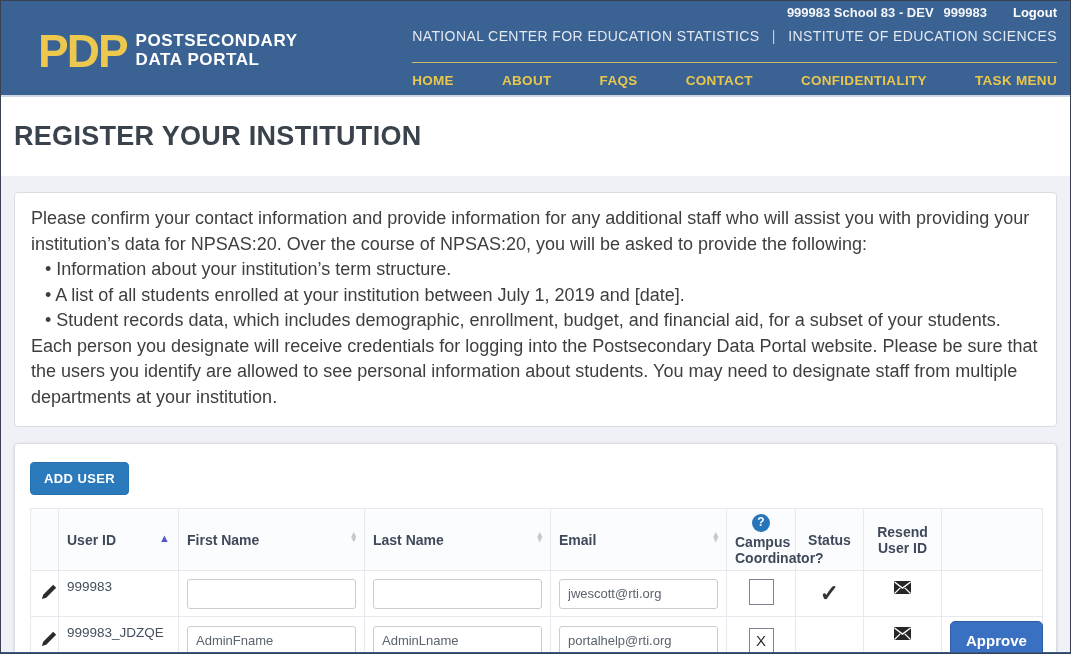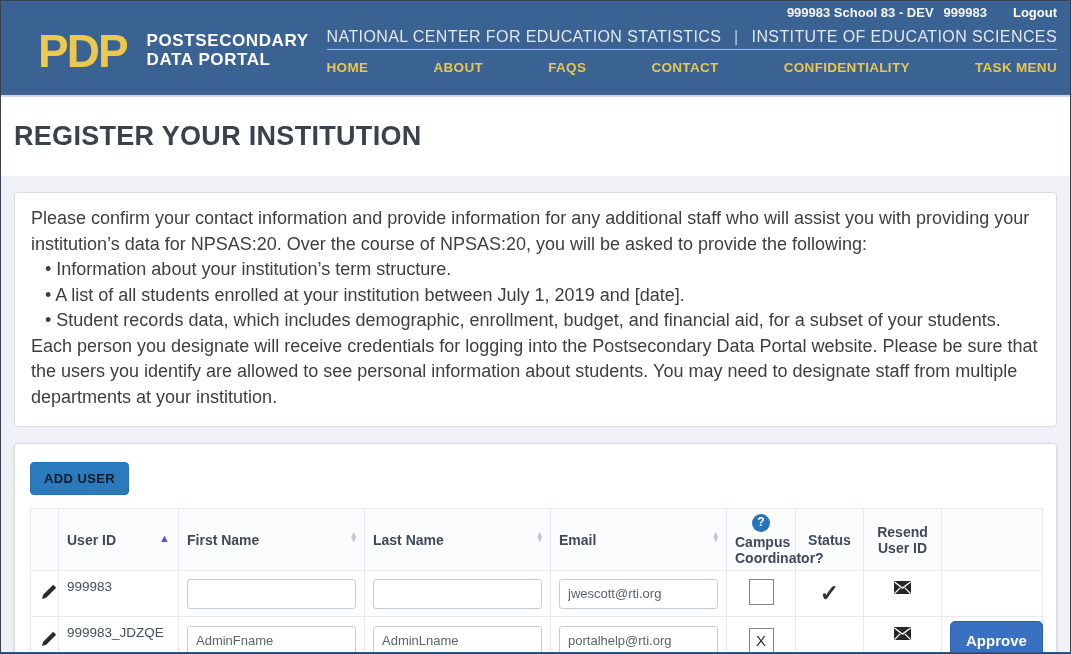--- a/index.html
+++ b/index.html
@@ -21,29 +21,29 @@
   
   .header { background: #3a6292; color: #fff; height: 97px; border-bottom: 2px solid #cfd8e4; }
   .topbar {
     display: flex; justify-content: flex-end; align-items: center;
     gap: 26px; padding: 5px 14px 0 0; font-size: 13px; font-weight: 700; color: #f4f6fa;
   }
   .topbar .inst { font-weight: 600; }
   .topbar .inst b { margin-left: 10px; }
   .topbar a { color: #ffffff; text-decoration: none; font-weight: 700; }
   .header-main { display: flex; align-items: flex-start; padding: 2px 14px 0 38px; }
-  .logo { display: flex; align-items: center; gap: 20px; margin-top: 6px; cursor: pointer; }
+  .logo { display: flex; align-items: center; gap: 9px; margin-top: 6px; cursor: pointer; }
   .logo-acronym {
     font-size: 46px; font-weight: 800; color: #ecc84f; letter-spacing: -2px; line-height: 1;
   }
   .logo-text { color: #fff; font-weight: 700; font-size: 17px; line-height: 1.1; letter-spacing: .6px; }
   .hdr-right { margin-left: auto; display: flex; flex-direction: column; margin-top: 6px; }
   .agency-row {
-    text-align: left; color: #e2e8f1; font-size: 16px; letter-spacing: .4px;
-    padding-bottom: 3px; border-bottom: 1px solid #c9bb6b; white-space: nowrap;
+    text-align: left; color: #e2e8f1; font-size: 14px; letter-spacing: .4px;
+    padding-bottom: 18px; border-bottom: 1px solid #c9bb6b; white-space: nowrap;
   }
   .agency-row .sep { margin: 0 8px; color: #c5cedc; }
   .nav-row { display: flex; justify-content: space-between; padding-top: 10px; gap: 28px; }
   .nav-row a {
     color: #e9c74e; font-weight: 700; font-size: 13.5px; letter-spacing: .3px;
     text-decoration: none; white-space: nowrap;
   }
 
   
   .title-band { background: #ffffff; padding: 24px 14px 24px 14px; }
@@ -55,21 +55,21 @@
   .content { padding: 16px 14px 0 14px; }
   .panel {
     background: #fff; border: 1px solid #d9dce3; border-radius: 4px;
   }
   .panel.intro { padding: 13px 16px 16px 16px; margin-bottom: 16px; font-size: 18px; color: #3e3e3e; line-height: 1.42; }
   .intro-bullets { margin: 0 0 0 14px; list-style: none; }
   .intro-bullets li::before { content: "• "; }
   .panel.users-panel { padding: 18px 15px 14px 15px; box-shadow: 0 1px 3px rgba(0,0,0,.14); }
 
   .add-user-btn {
-    background: #2a7abc; color: #0f172a; border: 1px solid #2671b0; border-radius: 4px;
+    background: #2a7abc; color: #ffffff; border: 1px solid #2671b0; border-radius: 4px;
     font-size: 13px; font-weight: 600; letter-spacing: .4px; padding: 8px 13px; cursor: pointer;
     font-family: "Liberation Sans", sans-serif;
   }
 
   
   table.users { border-collapse: collapse; margin-top: 13px; table-layout: fixed; width: 1012px; }
   table.users th, table.users td { border: 1px solid #e7e9ee; background: #fff; }
   table.users thead th { background: #fbfcfd; color: #3f4959; font-size: 14px; font-weight: 700; height: 61px; padding: 4px 8px; }
   table.users tbody td { height: 46px; padding: 4px 8px; font-size: 13.5px; color: #44505e; }
   .th-left { text-align: left; }

